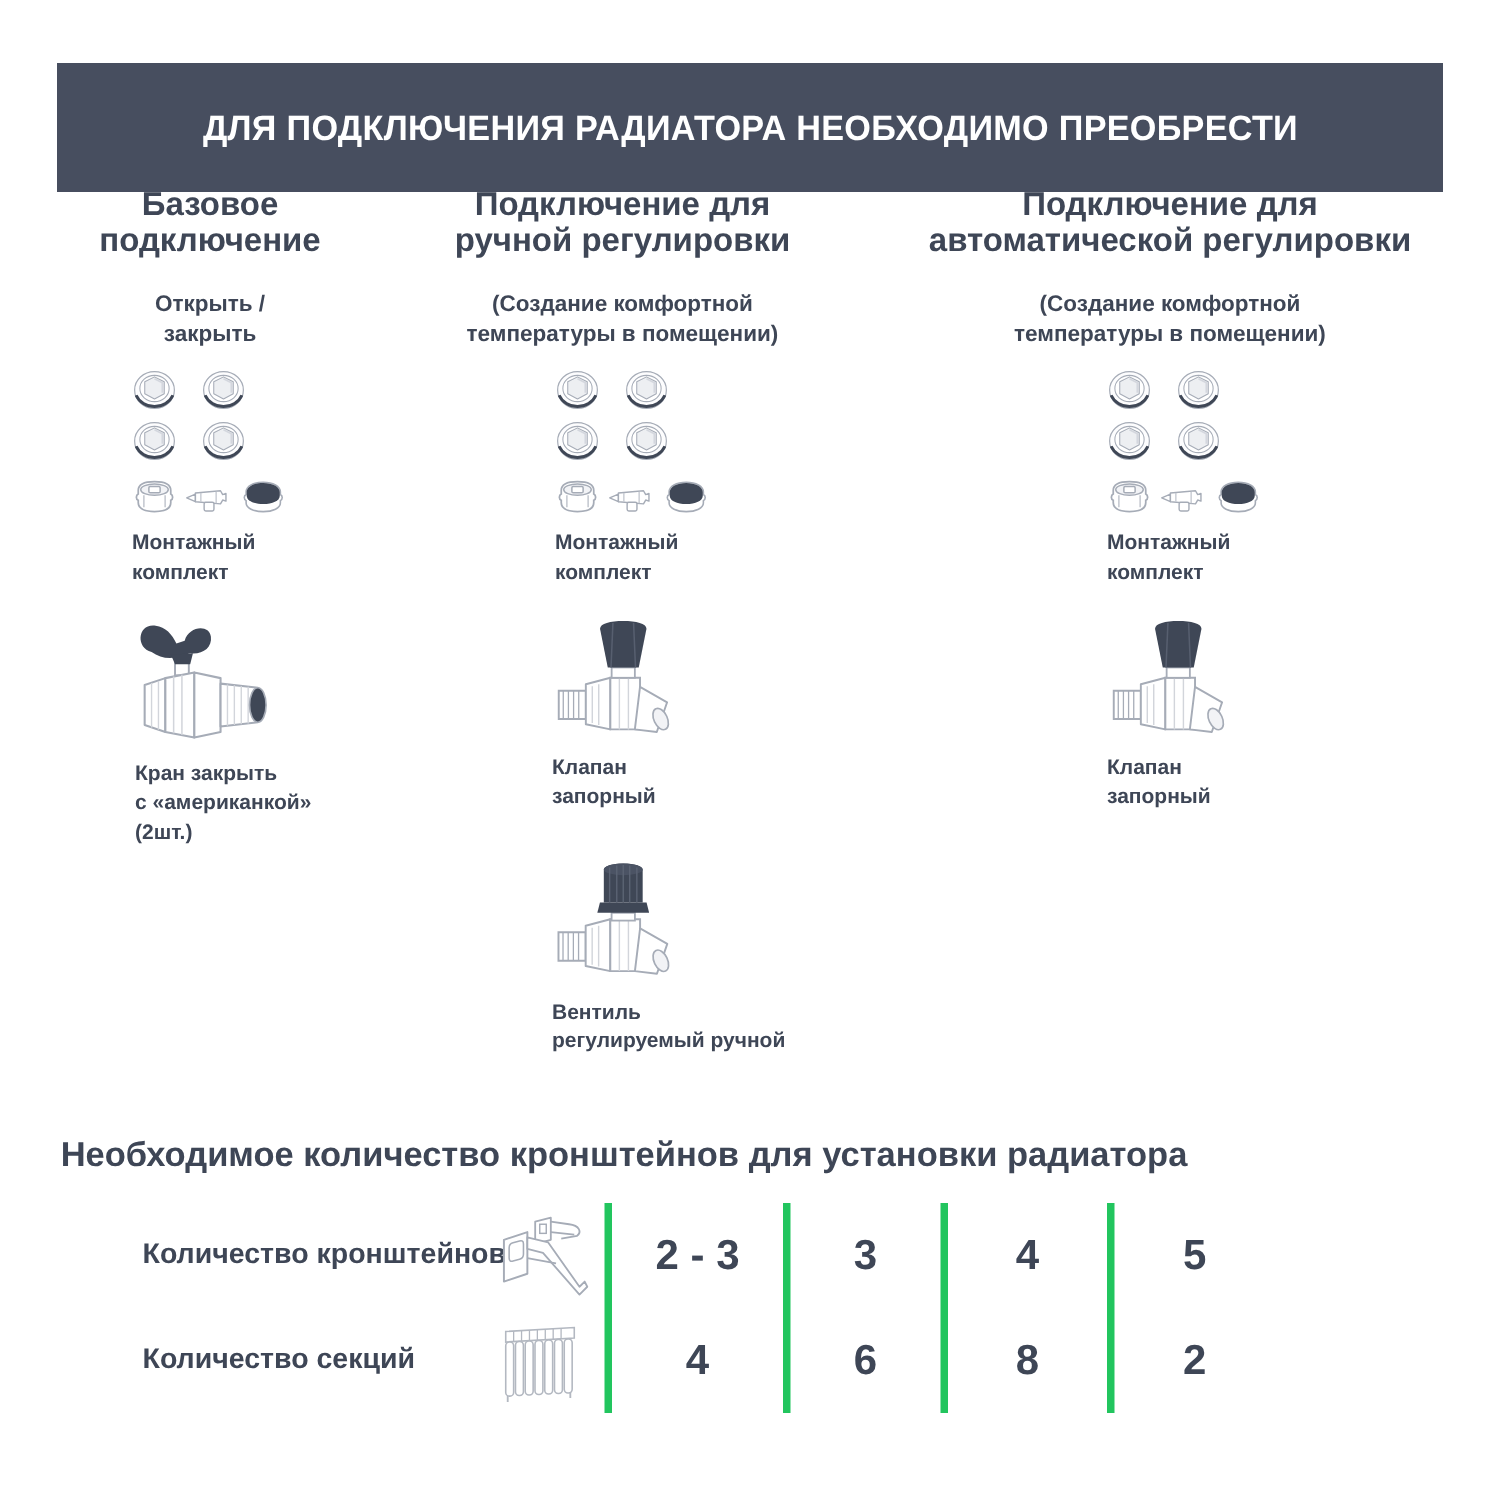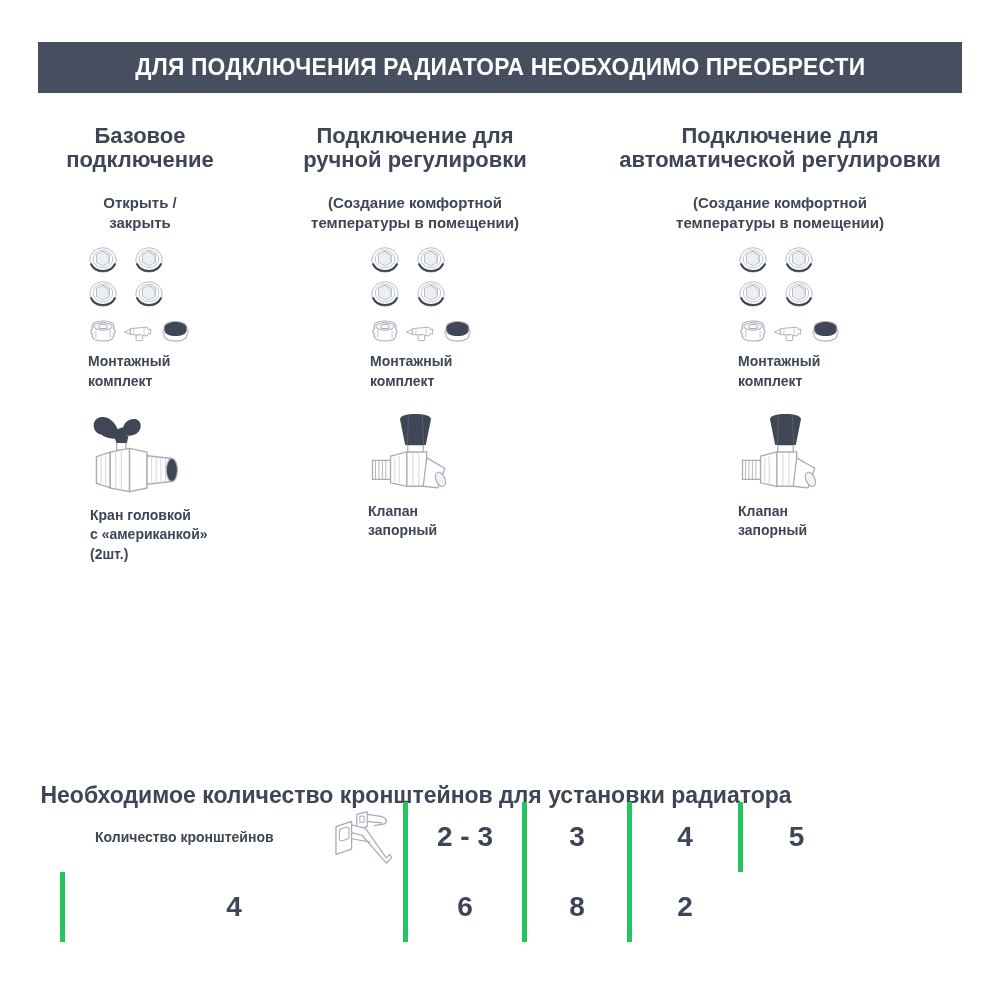--- a/index.html
+++ b/index.html
@@ -2,21 +2,21 @@
 <html><head>
 <meta charset="utf-8">
 <style>
   * { margin:0; padding:0; box-sizing:border-box; }
   html,body { background:#ffffff; }
   .page {
     position:relative; width:1000px; height:1000px; background:#fff;
     font-family:"Liberation Sans", sans-serif; color:#3e4656; overflow:hidden;
   }
   .banner {
-    position:absolute; left:38px; top:42px; width:924px; height:51px;
+    position:absolute; left:38px; top:42px; width:924px; height:86px;
     background:#474e5f; display:flex; align-items:center; justify-content:center;
   }
   .banner h1 {
     color:#fff; font-size:23.5px; font-weight:700; letter-spacing:.2px;
     transform:scaleX(.97); white-space:nowrap;
   }
   .col { position:absolute; top:124px; }
   .col-basic  { left:30px;  width:220px; }
   .col-manual { left:270px; width:290px; }
   .col-auto   { left:580px; width:400px; }
@@ -30,27 +30,27 @@
   svg.plug { width:30px; height:26px; display:block; }
   svg.vent { width:32px; height:22px; display:block; }
   svg.capb { width:31px; height:27px; display:block; }
   .item-label { margin-top:8px; font-size:14px; line-height:1.4; font-weight:700; white-space:pre-line; }
   .kit-ml-1 { margin-left:58px; }  .item-ml-1 { margin-left:60px; }
   .kit-ml-2 { margin-left:100px; } .item-ml-2 { margin-left:98px; }
   .kit-ml-3 { margin-left:158px; } .item-ml-3 { margin-left:158px; }
   .item { margin-top:16px; }
   .item-second { margin-top:26px; }
   svg.valve-lg { display:block; }
-  .bottom-title { position:absolute; top:756px; left:0; width:832px; text-align:center; font-size:23px; font-weight:700;margin-top:26px; }
+  .bottom-title { position:absolute; top:756px; left:0; width:832px; text-align:center; font-size:23px; font-weight:700; }
   .btable { position:absolute; left:60px; top:802px; width:900px; }
   .brow { display:grid; grid-template-columns:343px 119px 105px 111px 112px 110px; height:70px; }
   .bcell { display:flex; align-items:center; justify-content:center; }
   .vcell { border-left:5px solid #22c55e; font-size:28px; font-weight:700; }
   .lcell { justify-content:flex-start; padding-left:35px; position:relative; }
-  .rlabel { font-size:14px; font-weight:700; }
+  .rlabel { font-size:19px; font-weight:700; }
   .lcell svg { position:absolute; }
   svg.bracket-ic  { width:74px; height:66px; right:4px; top:2px; }
   svg.radiator-ic { width:58px; height:62px; right:14px; top:4px; }
   .defs { position:absolute; width:0; height:0; overflow:hidden; }
 </style>
 </head>
 <body>
 
 <svg class="defs" xmlns="http://www.w3.org/2000/svg" aria-hidden="true">
   <defs>
@@ -189,21 +189,21 @@
             <use href="#capblack"></use>
           </svg>
       </div>
       <div class="item-label">Монтажный
 комплект</div>
     </div>
     <div class="item item-ml-1">
       <svg class="valve-lg" style="width:92px;height:90px" viewBox="0 0 100 96">
           <use href="#ballvalve"></use>
         </svg>
-      <div class="item-label">Кран головкой
+      <div class="item-label">Кран закрыть
 с «американкой»
 (2шт.)</div>
     </div>
   </section>
 
   <section class="col col-manual">
     <h2 class="col-title">Подключение для
 ручной регулировки</h2>
     <div class="col-sub">(Создание комфортной
 температуры в помещении)</div>
@@ -236,20 +236,27 @@
       <div class="item-label">Монтажный
 комплект</div>
     </div>
     <div class="item item-ml-2">
       <svg class="valve-lg" style="width:95px;height:86px" viewBox="0 0 110 100">
           <use href="#stopvalve"></use>
         </svg>
       <div class="item-label">Клапан
 запорный</div>
     </div>
+    <div class="item item-second item-ml-2">
+      <svg class="valve-lg" style="width:95px;height:90px" viewBox="0 0 110 100">
+          <use href="#manualvalve"></use>
+        </svg>
+      <div class="item-label">Вентиль
+регулируемый ручной</div>
+    </div>
   </section>
 
   <section class="col col-auto">
     <h2 class="col-title">Подключение для
 автоматической регулировки</h2>
     <div class="col-sub">(Создание комфортной
 температуры в помещении)</div>
     <div class="kit kit-ml-3">
       <div class="kit-grid">
         <svg class="futorka" viewBox="0 0 60 58">
@@ -297,20 +304,26 @@
         <svg class="bracket-ic" viewBox="0 0 84 76">
             <use href="#bracket"></use>
           </svg>
       </div>
       <div class="bcell vcell">2 - 3</div>
       <div class="bcell vcell">3</div>
       <div class="bcell vcell">4</div>
       <div class="bcell vcell">5</div>
     </div>
     <div class="brow">
+      <div class="bcell lcell">
+        <span class="rlabel">Количество секций</span>
+        <svg class="radiator-ic" viewBox="0 0 66 70">
+            <use href="#radiatoric"></use>
+          </svg>
+      </div>
       <div class="bcell vcell">4</div>
       <div class="bcell vcell">6</div>
       <div class="bcell vcell">8</div>
       <div class="bcell vcell">2</div>
     </div>
   </div>
 
 </div>
 
 </body></html>

